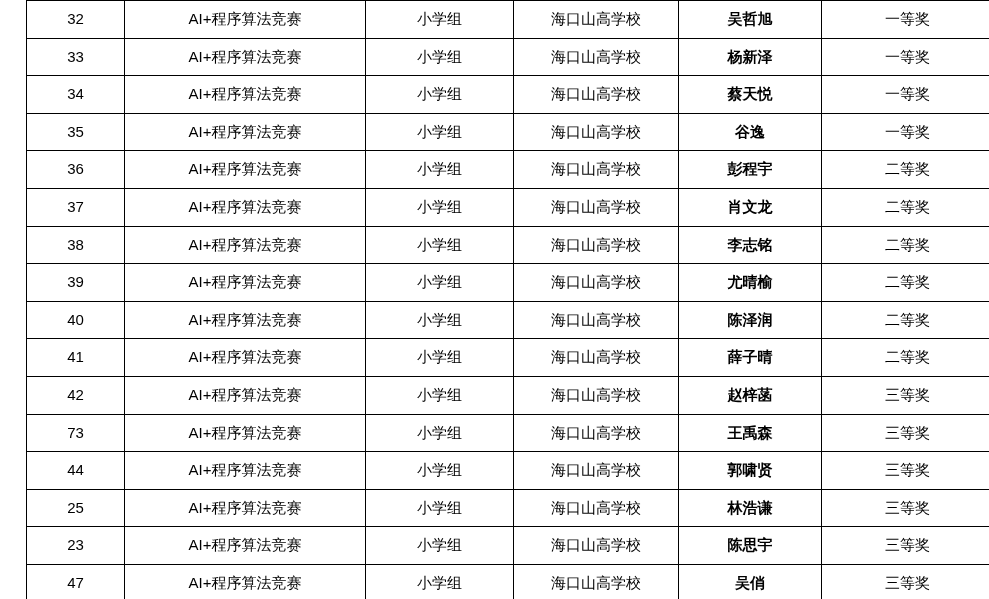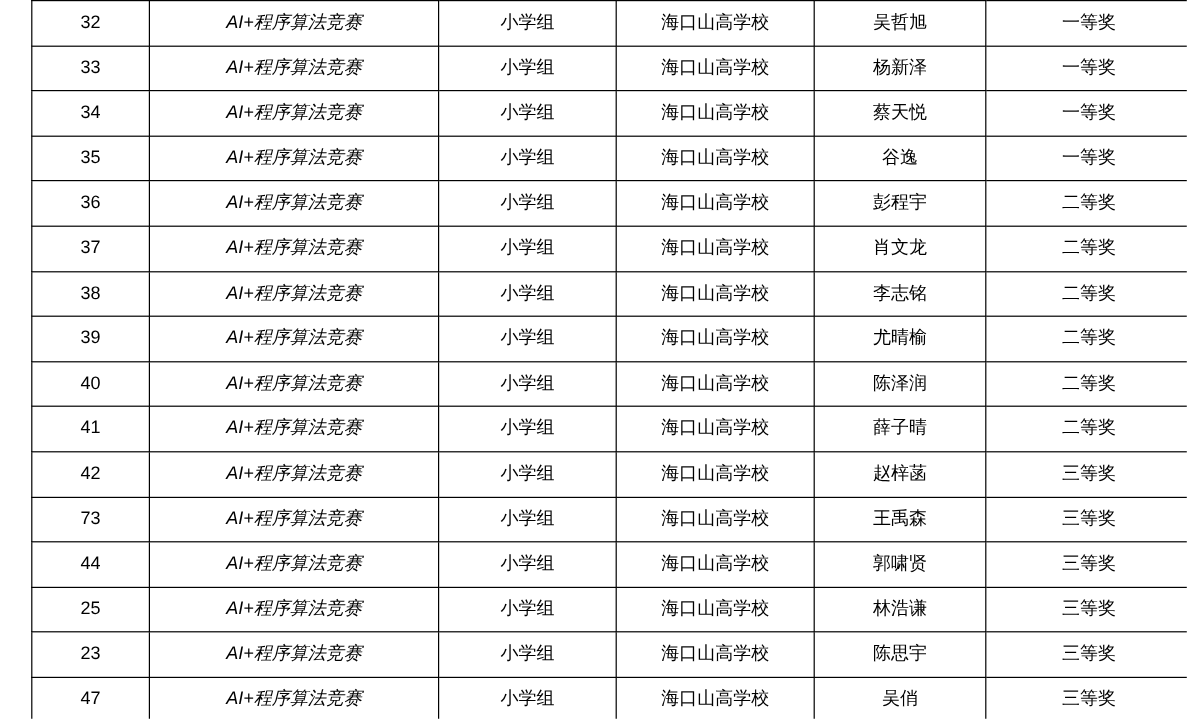--- a/index.html
+++ b/index.html
@@ -32,24 +32,24 @@
     height: 36.6px;
     text-align: center;
     vertical-align: middle;
     font-size: 15px;
     line-height: 1.1;
     padding: 0 2px;
     white-space: nowrap;
     font-family: "Liberation Sans", sans-serif;
   }
   td.col-index   { width: 93px; }
-  td.col-project { width: 236px; font-style: italic; }
+  td.col-project { width: 236px; }
   td.col-group   { width: 143px; }
   td.col-school  { width: 160px; }
-  td.col-name    { width: 138px; }
+  td.col-name    { width: 138px; font-weight: bold; }
   td.col-award   { width: 167px; }
 </style>
 </head>
 <body>
 
 <div class="sheet">
   <table class="award-table">
     <tbody>
         <tr>
           <td class="col-index">32</td>

